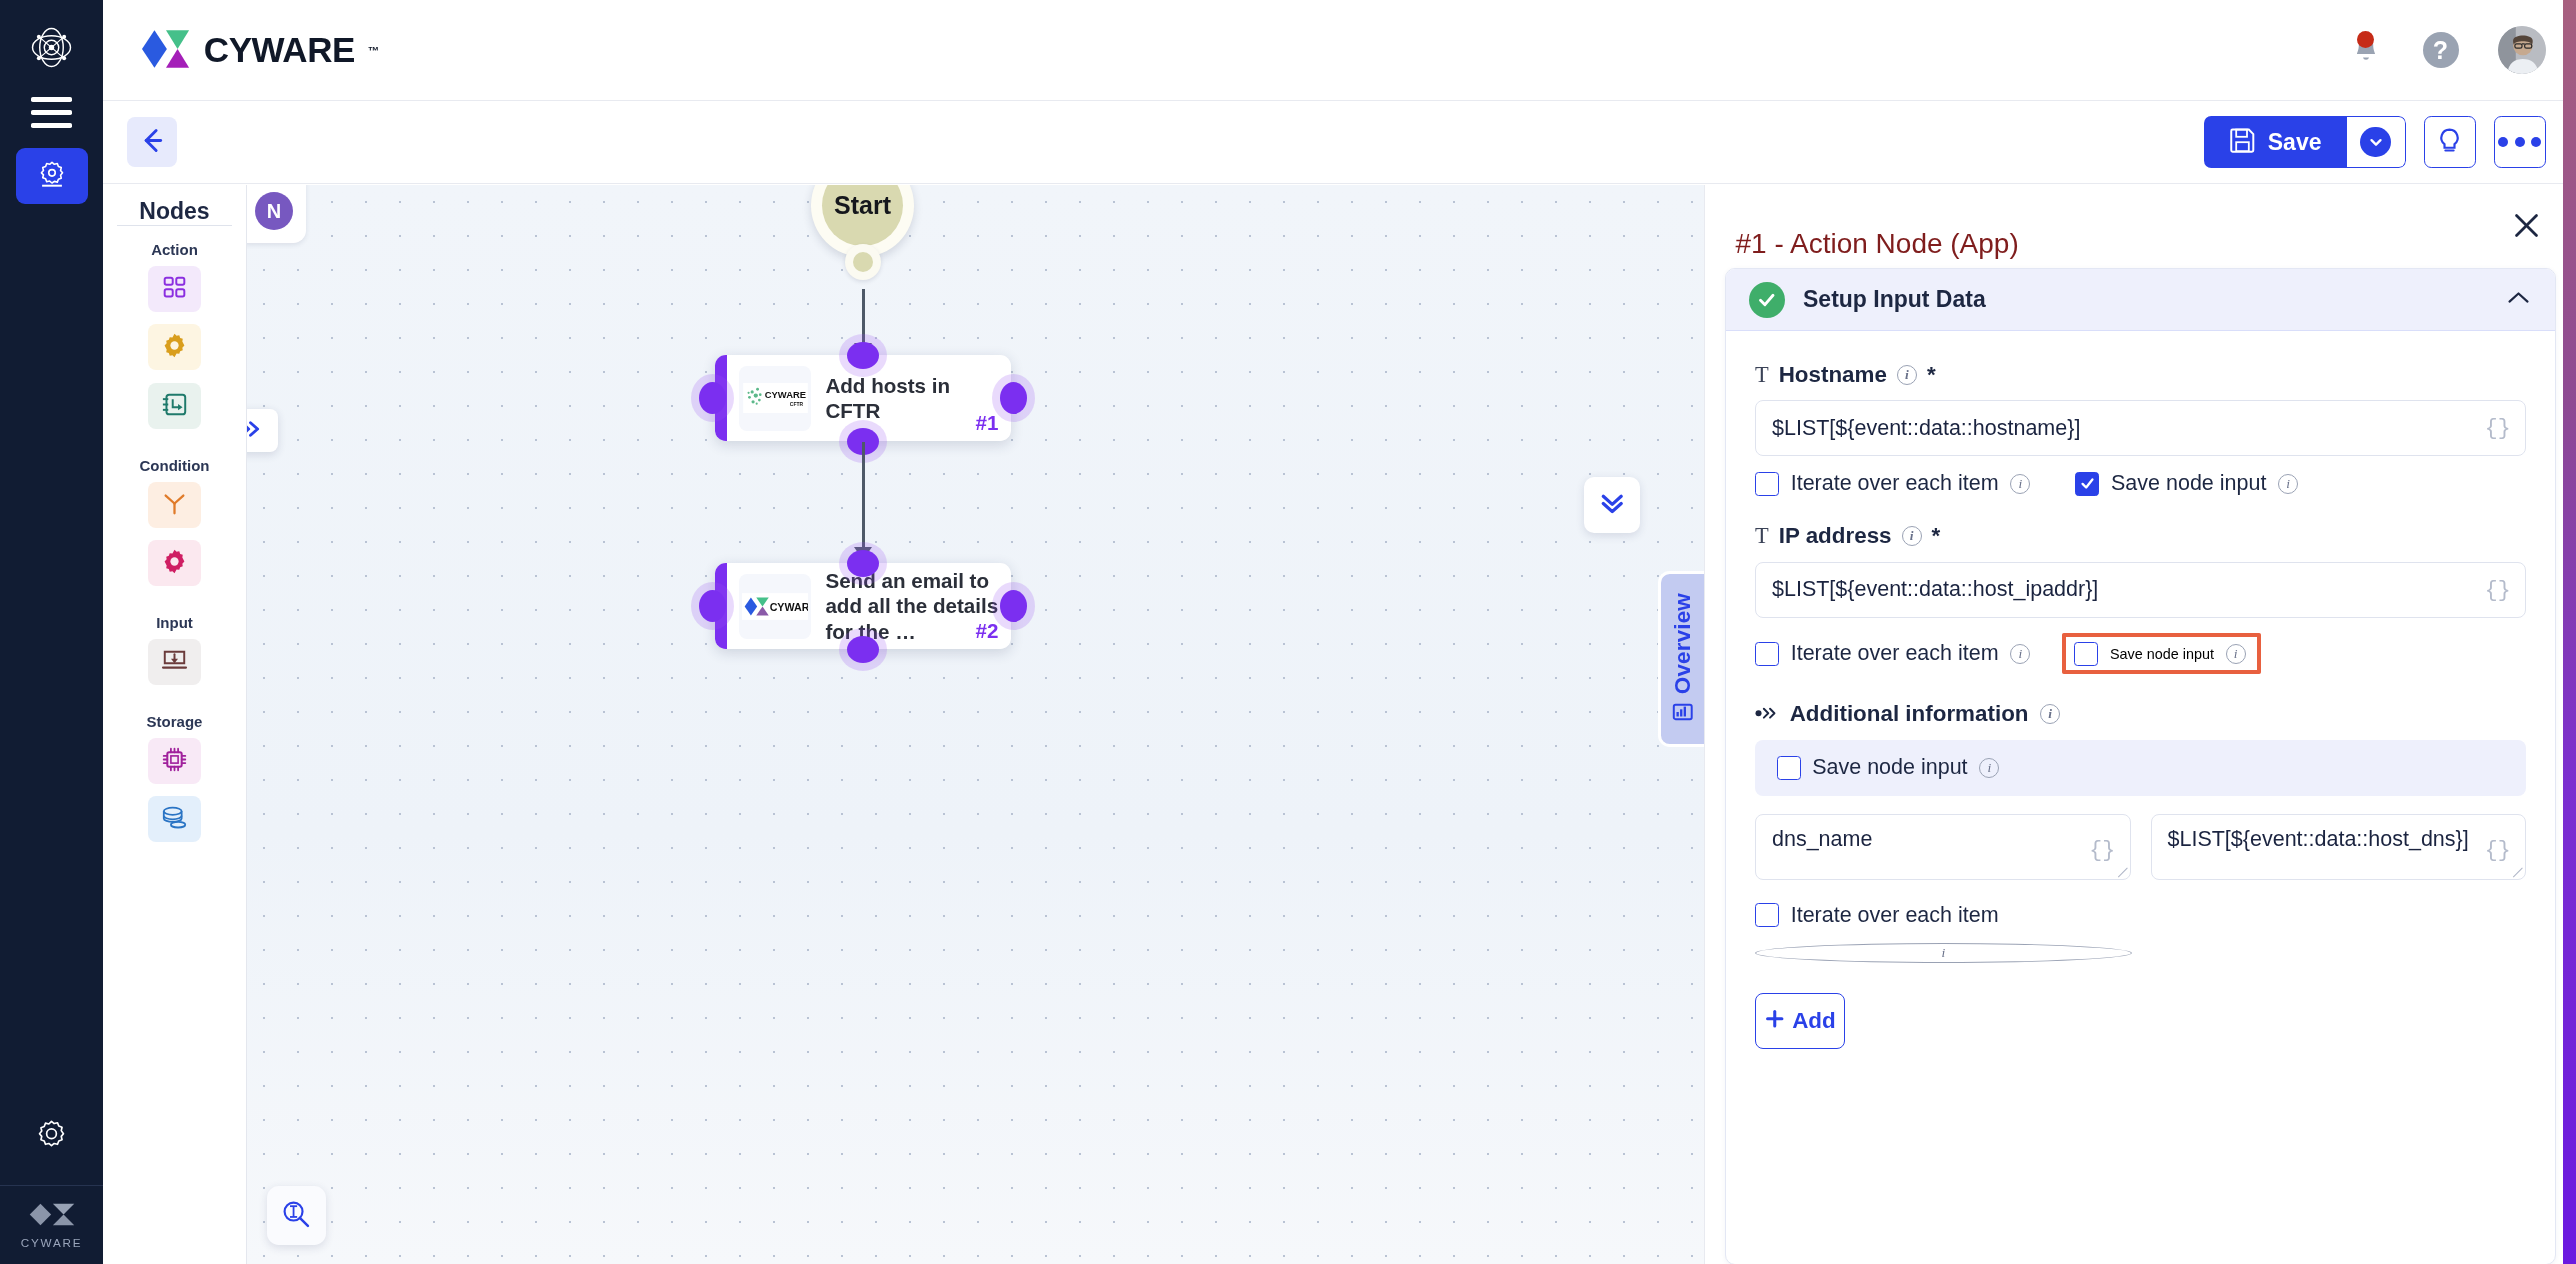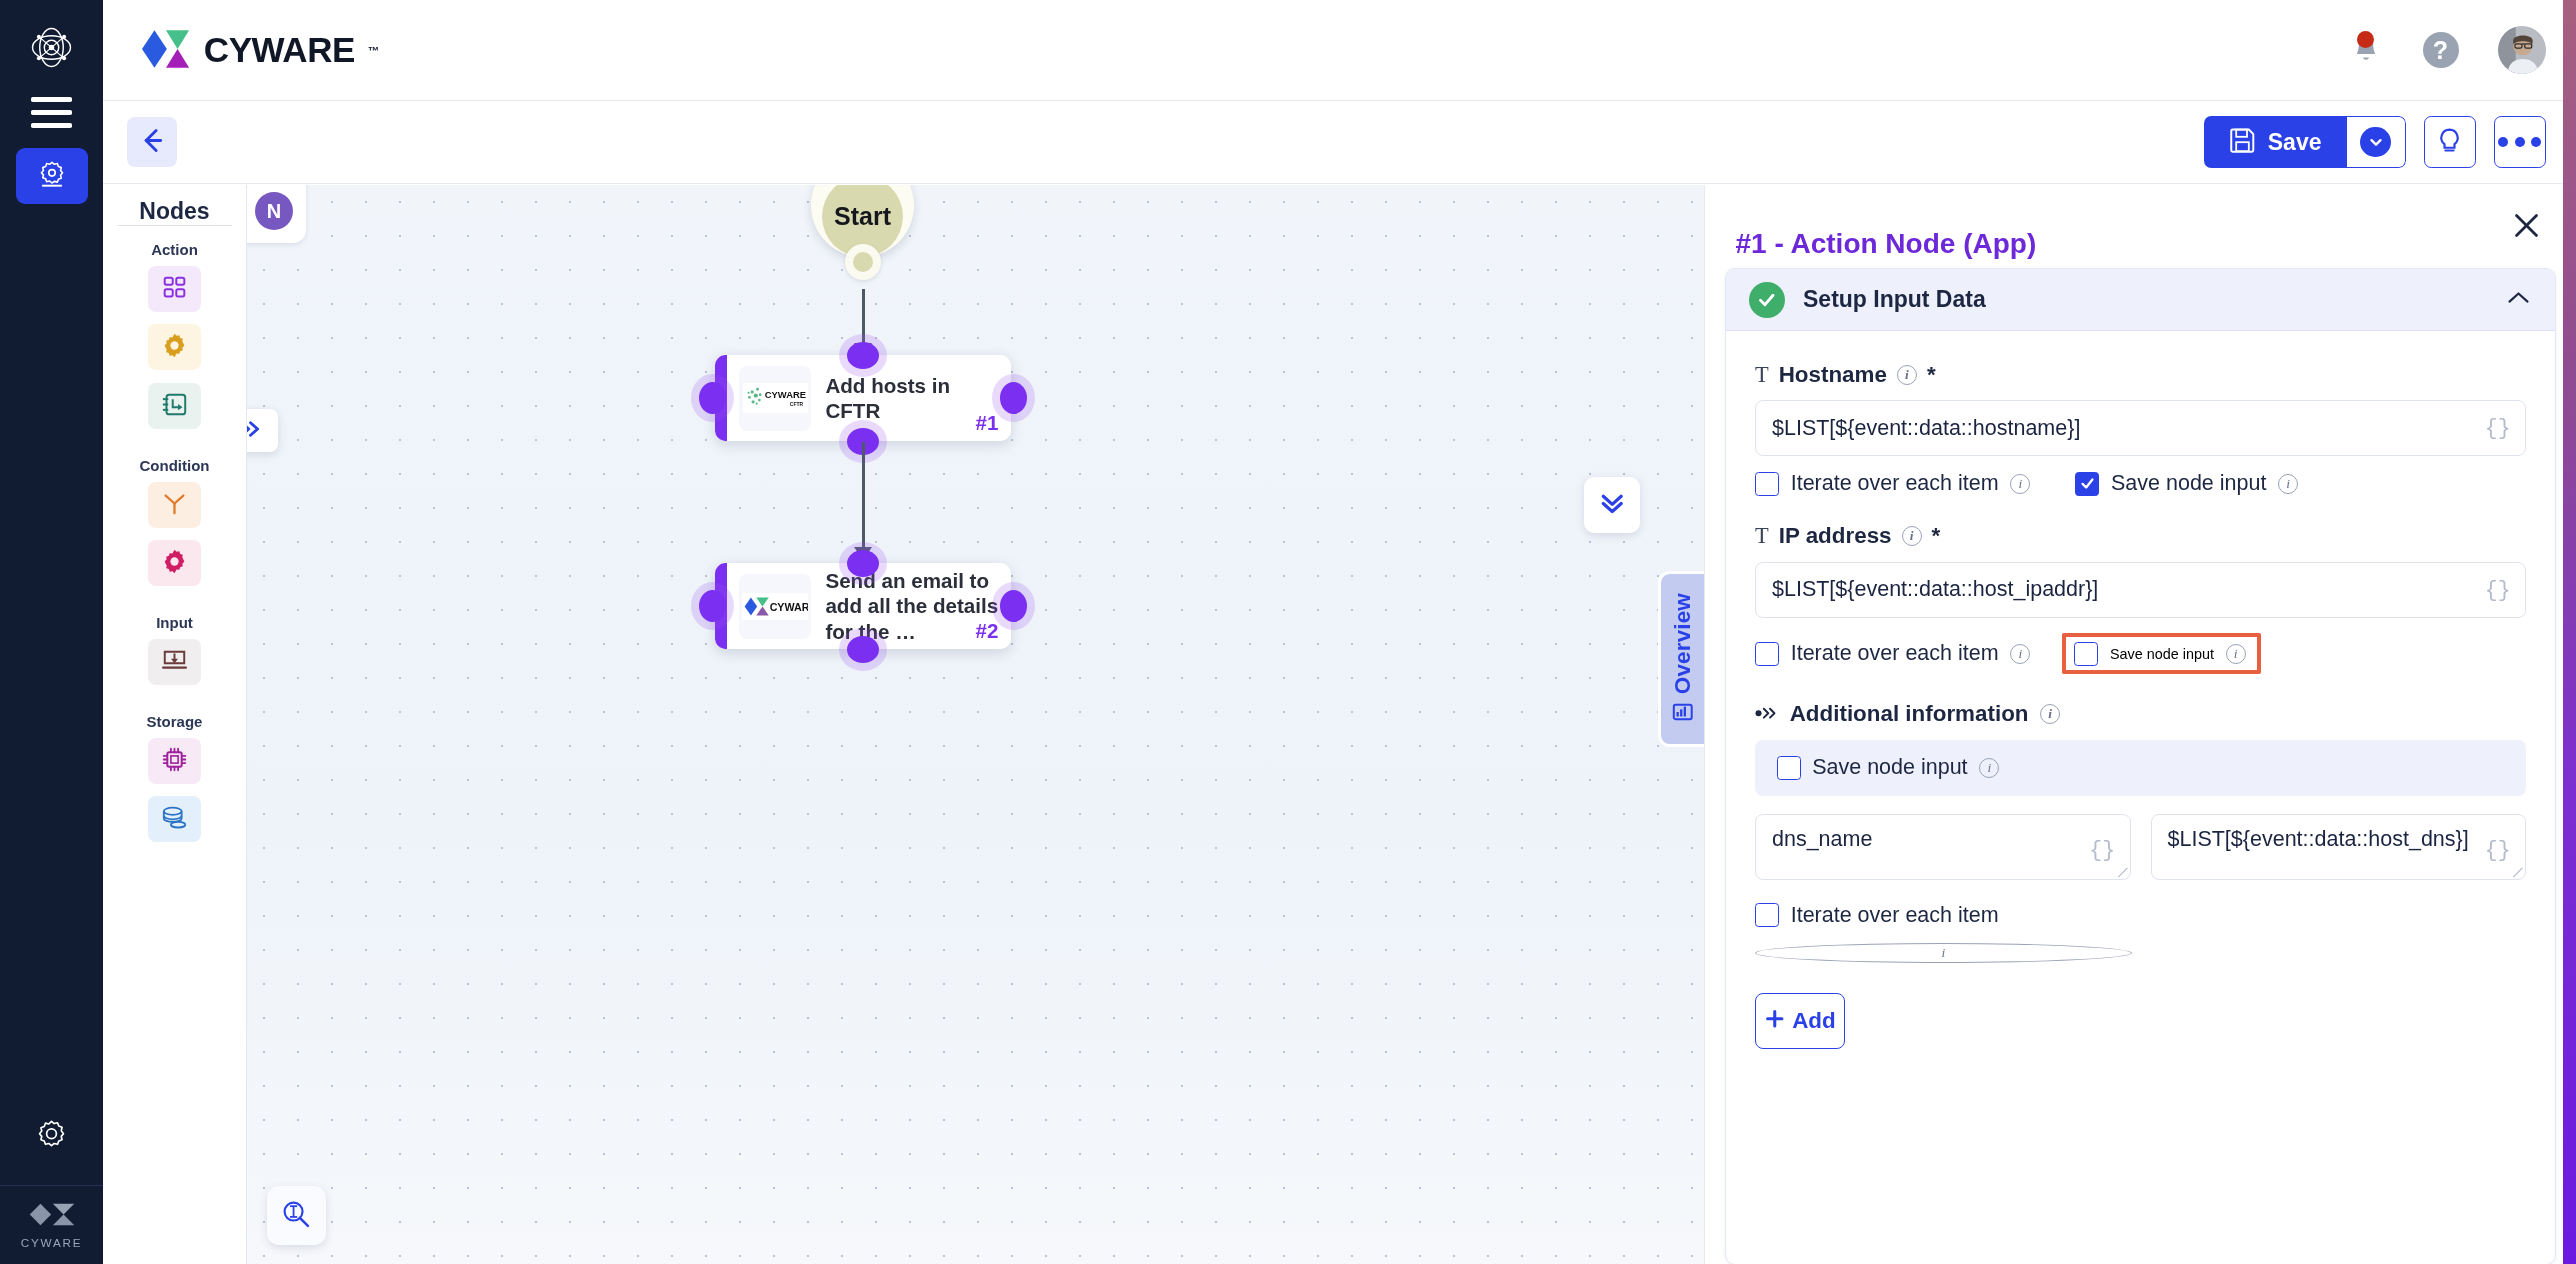--- a/index.html
+++ b/index.html
@@ -132,21 +132,21 @@
     writing-mode: vertical-rl; transform: rotate(180deg);
     color:#2a41e8; font-size:22.4px; font-weight:600; letter-spacing:0.2px;
   }
 
   .start-node {
     position:absolute; left:564px; top:-31px; width:103px; height:103px;
   }
   .start-outer{
     width:103px;height:103px;border-radius:50%;background:#fdfcf3;
     box-shadow:0 3.6px 10px rgba(40,50,80,.16);
-    display:flex;align-items:flex-end;justify-content:center;
+    display:flex;align-items:center;justify-content:center;
   }
   .start-inner{
     width:81px;height:81px;border-radius:50%;background:#d9d9b0;
     display:flex;align-items:center;justify-content:center;
     font-size:25px;font-weight:700;color:#15171c;
   }
   .start-port{
     position:absolute; left:50%; transform:translateX(-50%); bottom:-23px;
     width:36px;height:36px;border-radius:50%;background:#fbfaf1;
     box-shadow:0 1.8px 4.5px rgba(40,50,80,.13);
@@ -198,21 +198,21 @@
 
   
   .details {
     position:absolute; left:1704px; top:185px; width:872px; height:1080px;
     background:#fff; border-left:0.9px solid #e8eaf0;
     display:flex; flex-direction:column;
   }
   .details-head {
     height:83px; display:flex; align-items:center; padding: 0 30.5px 0 30.5px;
   }
-  .details-head .t { font-size:28px; font-weight:700; color:#6d28d9;margin-top:35px; }
+  .details-head .t { font-size:28px; font-weight:400; color:#7f1d1d;margin-top:35px; }
   .close-x { margin-left:auto; width:38px;height:38px;display:flex;align-items:center;justify-content:center;cursor:pointer;}
 
   .card {
     margin:0 20px; border:0.9px solid #e3e7f4; border-radius:10px; background:#fff;
     flex:1; display:flex; flex-direction:column; overflow:hidden;
     box-shadow:0 1.8px 5.4px rgba(40,50,90,.05);
   }
   .card-head {
     background:#eef0fc; height:62px; display:flex; align-items:center; gap:18px;
     padding: 0 23px; border-bottom:0.9px solid #d9defa; cursor:pointer;

